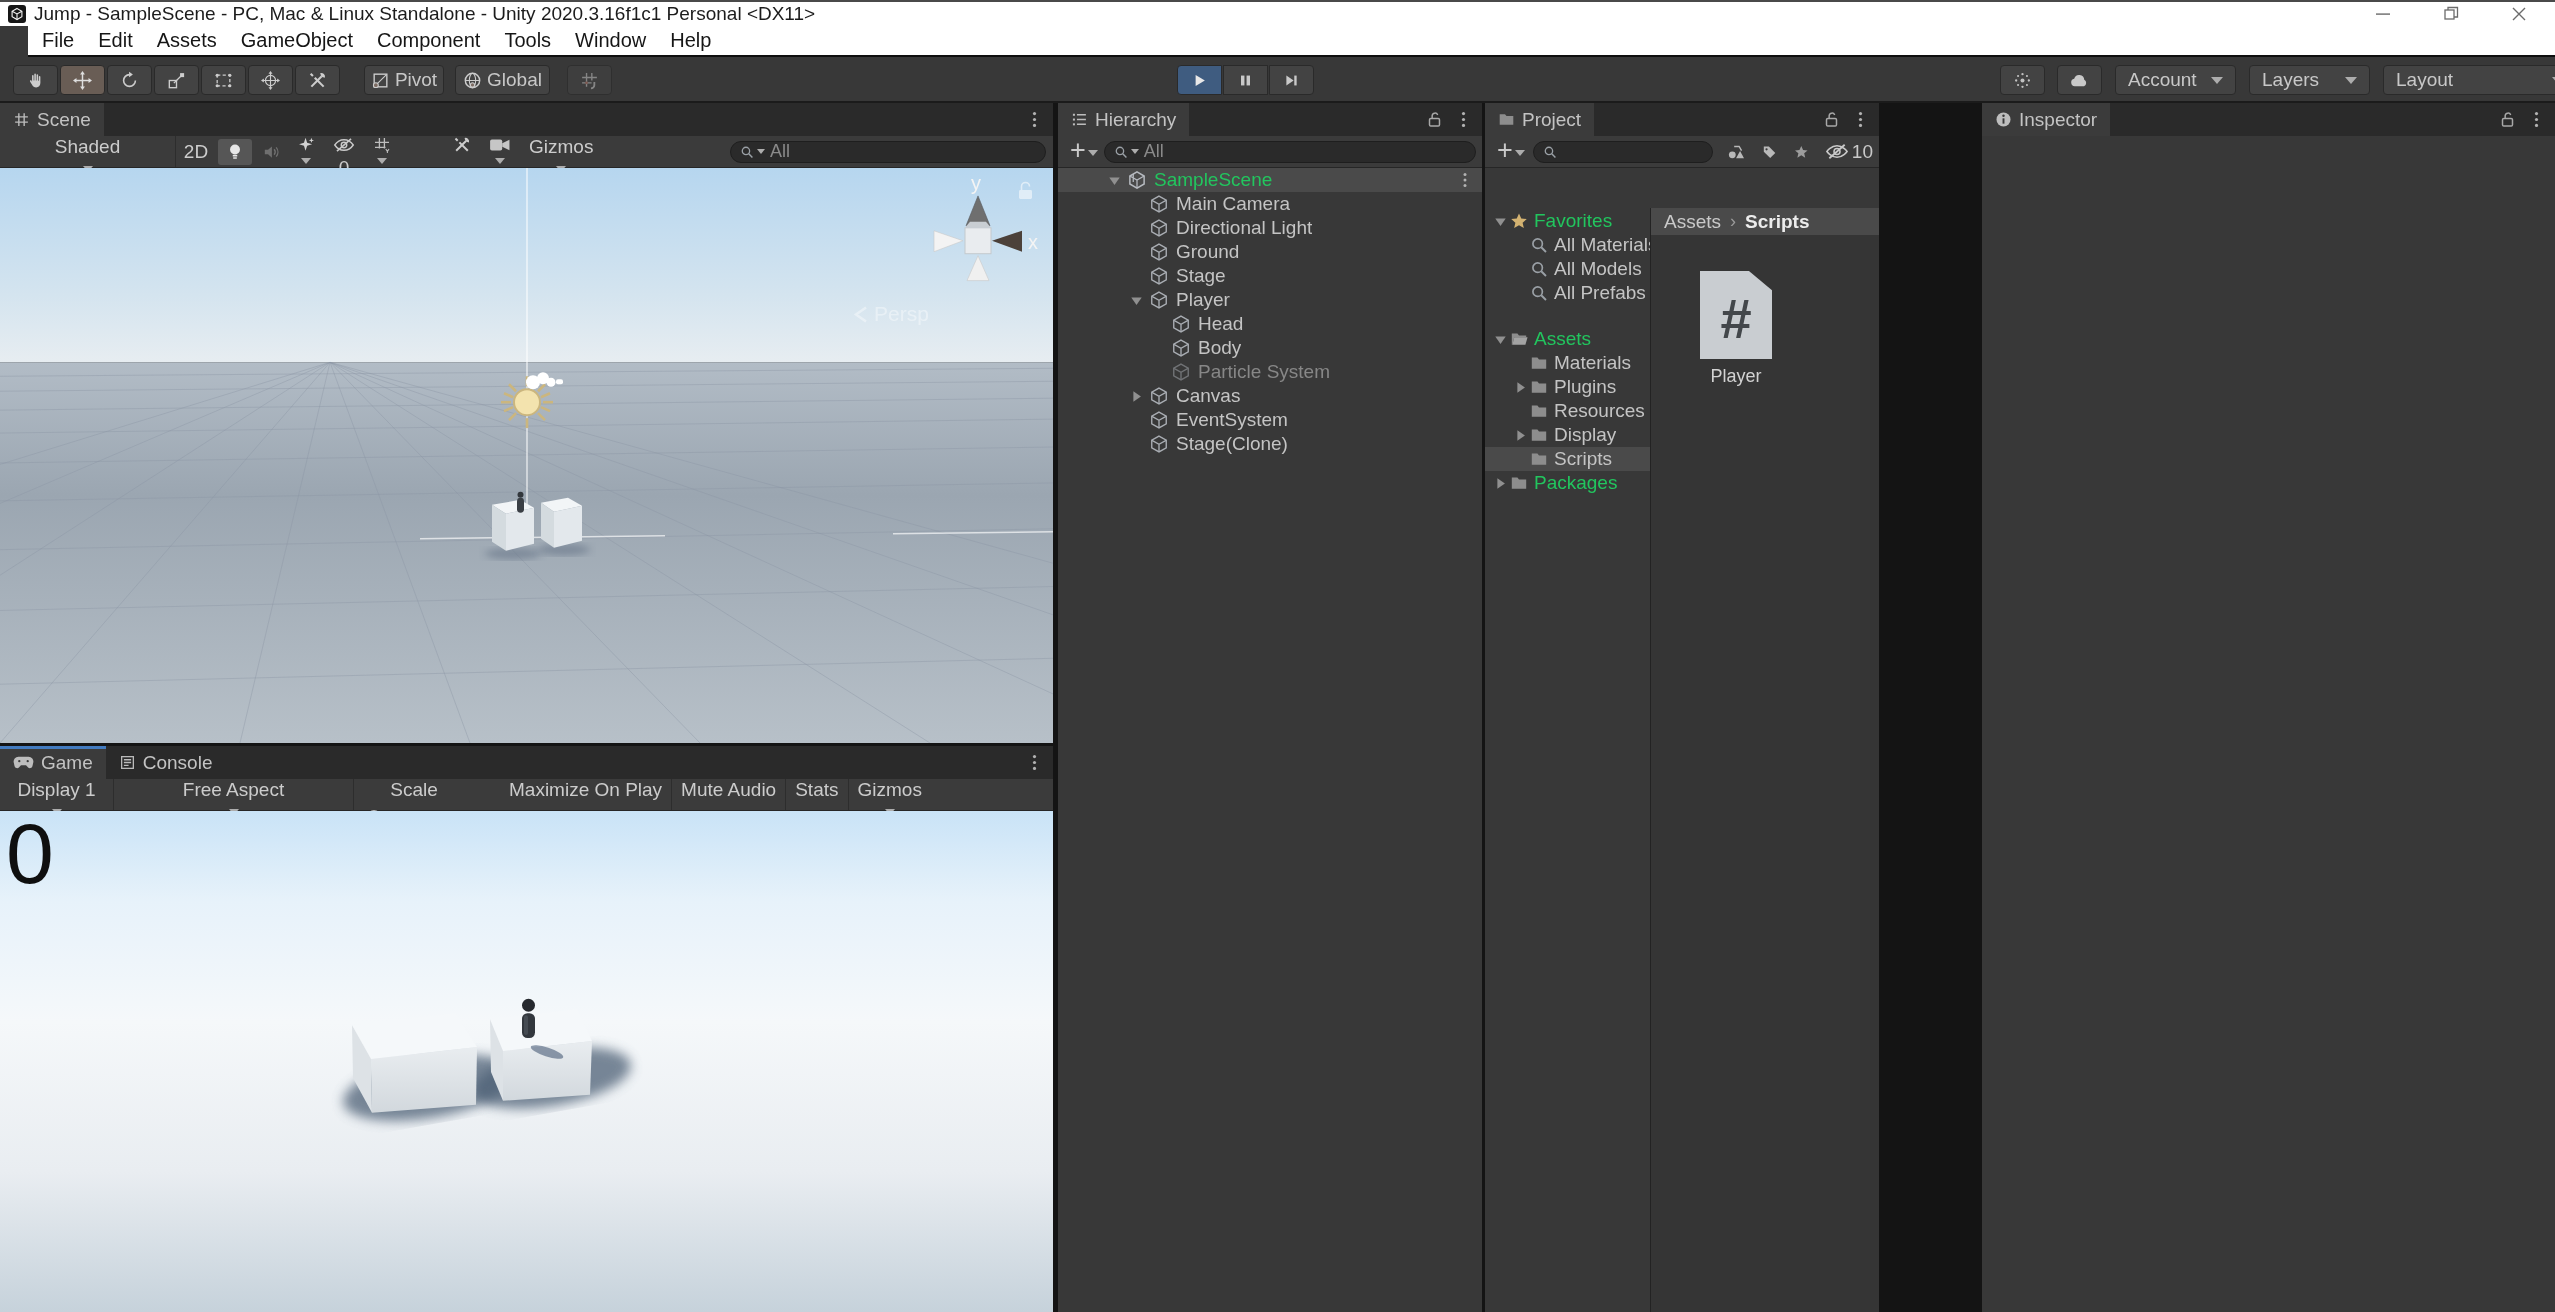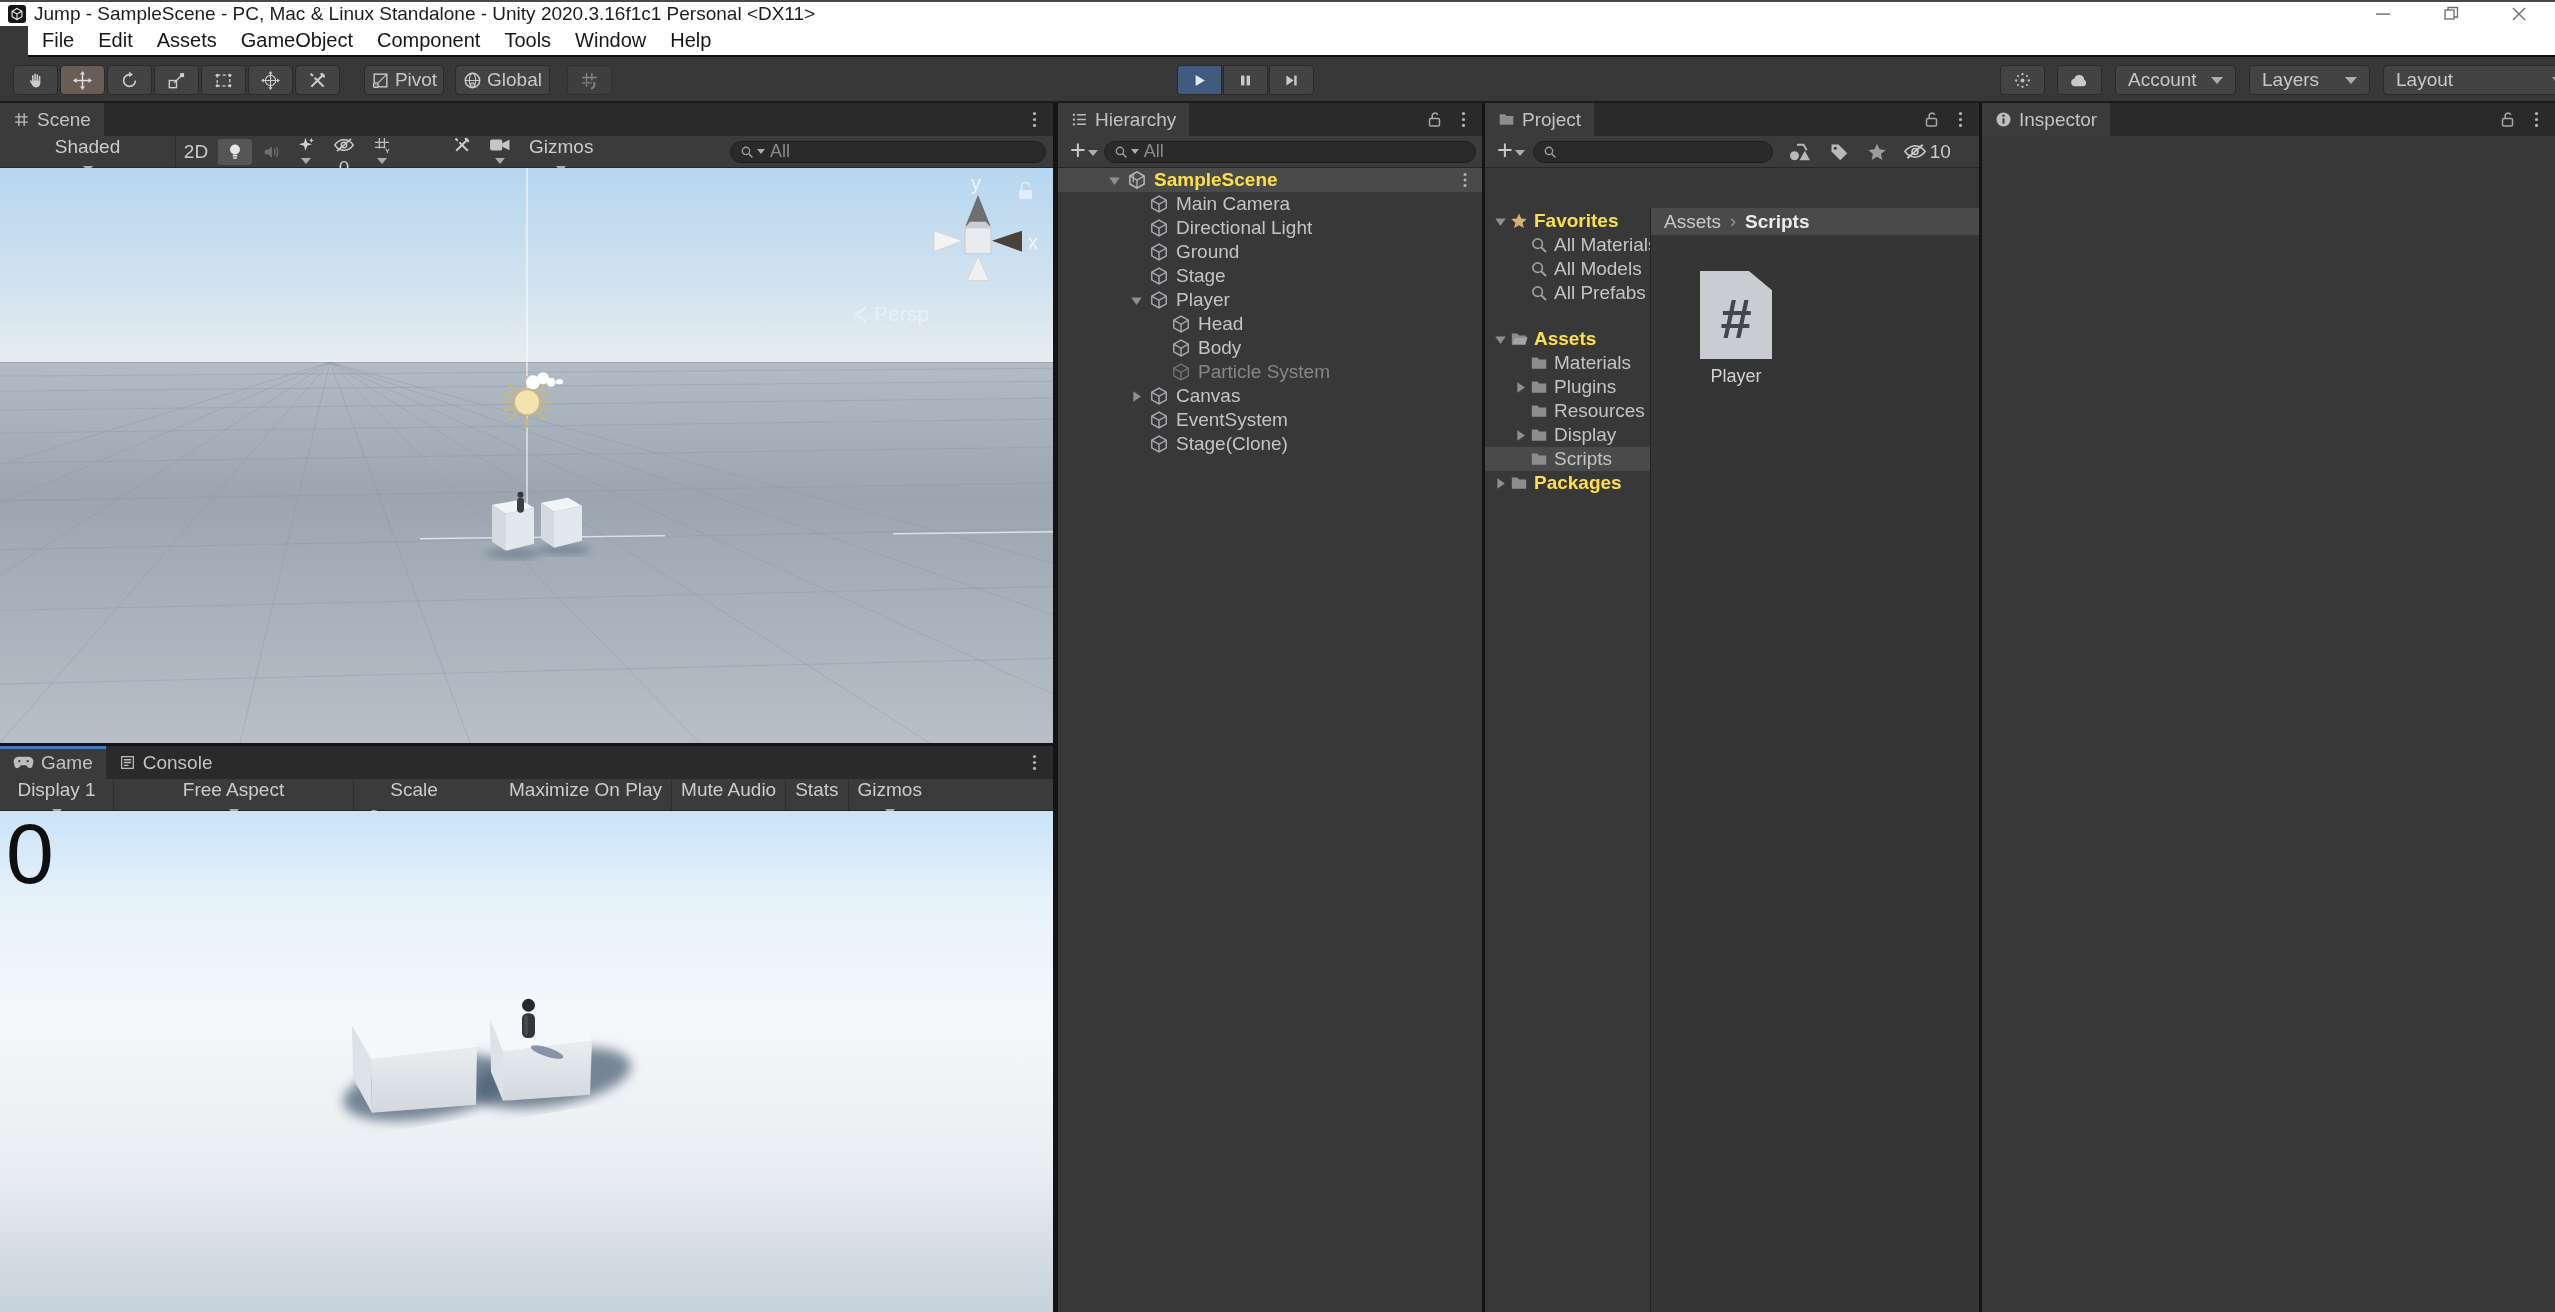--- a/index.html
+++ b/index.html
@@ -48,21 +48,21 @@
 
   
   .viewport{flex:1;position:relative;overflow:hidden;}
 
   
   .ptoolbar{height:32px;background:#3b3b3b;display:flex;align-items:center;flex:none;padding:0 6px;border-bottom:1px solid #262626;}
   .plus{font-size:27px;color:#c9c9c9;line-height:20px;padding:0 2px 4px 6px;}
   .tree{flex:1;overflow:hidden;position:relative;}
   .trow{display:flex;align-items:center;height:24px;font-size:19px;color:#c4c4c4;position:relative;width:100%;}
   .trow.sel{background:#4a4a4a;}
-  .trow.bold .tlabel{font-weight:bold;color:#fde047;}
+  .trow.bold .tlabel{font-weight:normal;color:#22c55e;}
   .trow.dimrow{color:#878787;}
   .trow.dimrow .ticon{opacity:.5;}
   .arr{width:26px;height:14px;display:flex;align-items:center;justify-content:center;flex:none;}
   .arr svg{width:13px;height:13px;}
   .ticon{width:20px;height:20px;margin-right:7px;display:flex;flex:none;}
   .tlabel{white-space:nowrap;overflow:hidden;}
   .rowkebab{position:absolute;right:10px;width:14px;height:16px;display:flex;}
 
   
   .pbody{flex:1;display:flex;overflow:hidden;margin-top:40px;}
@@ -784,21 +784,21 @@
               <svg viewBox="0 0 16 16">
                 <path d="M8 1.7 13.8 5v6L8 14.3 2.2 11V5z" fill="none" stroke="#a9adb3" stroke-width="1.1"></path>
                 <path d="M2.4 5.1 8 8.2l5.6-3.1M8 8.2v6" fill="none" stroke="#a9adb3" stroke-width="1.1"></path>
               </svg>
             </span>
             <span class="tlabel">Stage(Clone)</span>
           </div>
         </div>
     </div>
 
-    <div class="panel" style="left:1485px;width:494px;">
+    <div class="panel" style="left:1485px;width:394px;">
       <div class="tabbar">
         <div class="tab active">
           <span class="ticon16">
               <svg viewBox="0 0 16 16">
                 <path d="M1.6 3h5l1.4 1.8h6.4V13H1.6z" fill="#8d8d8d"></path>
               </svg>
             </span>
           <span>Project</span>
         </div>
         <div class="tabbar-right">

